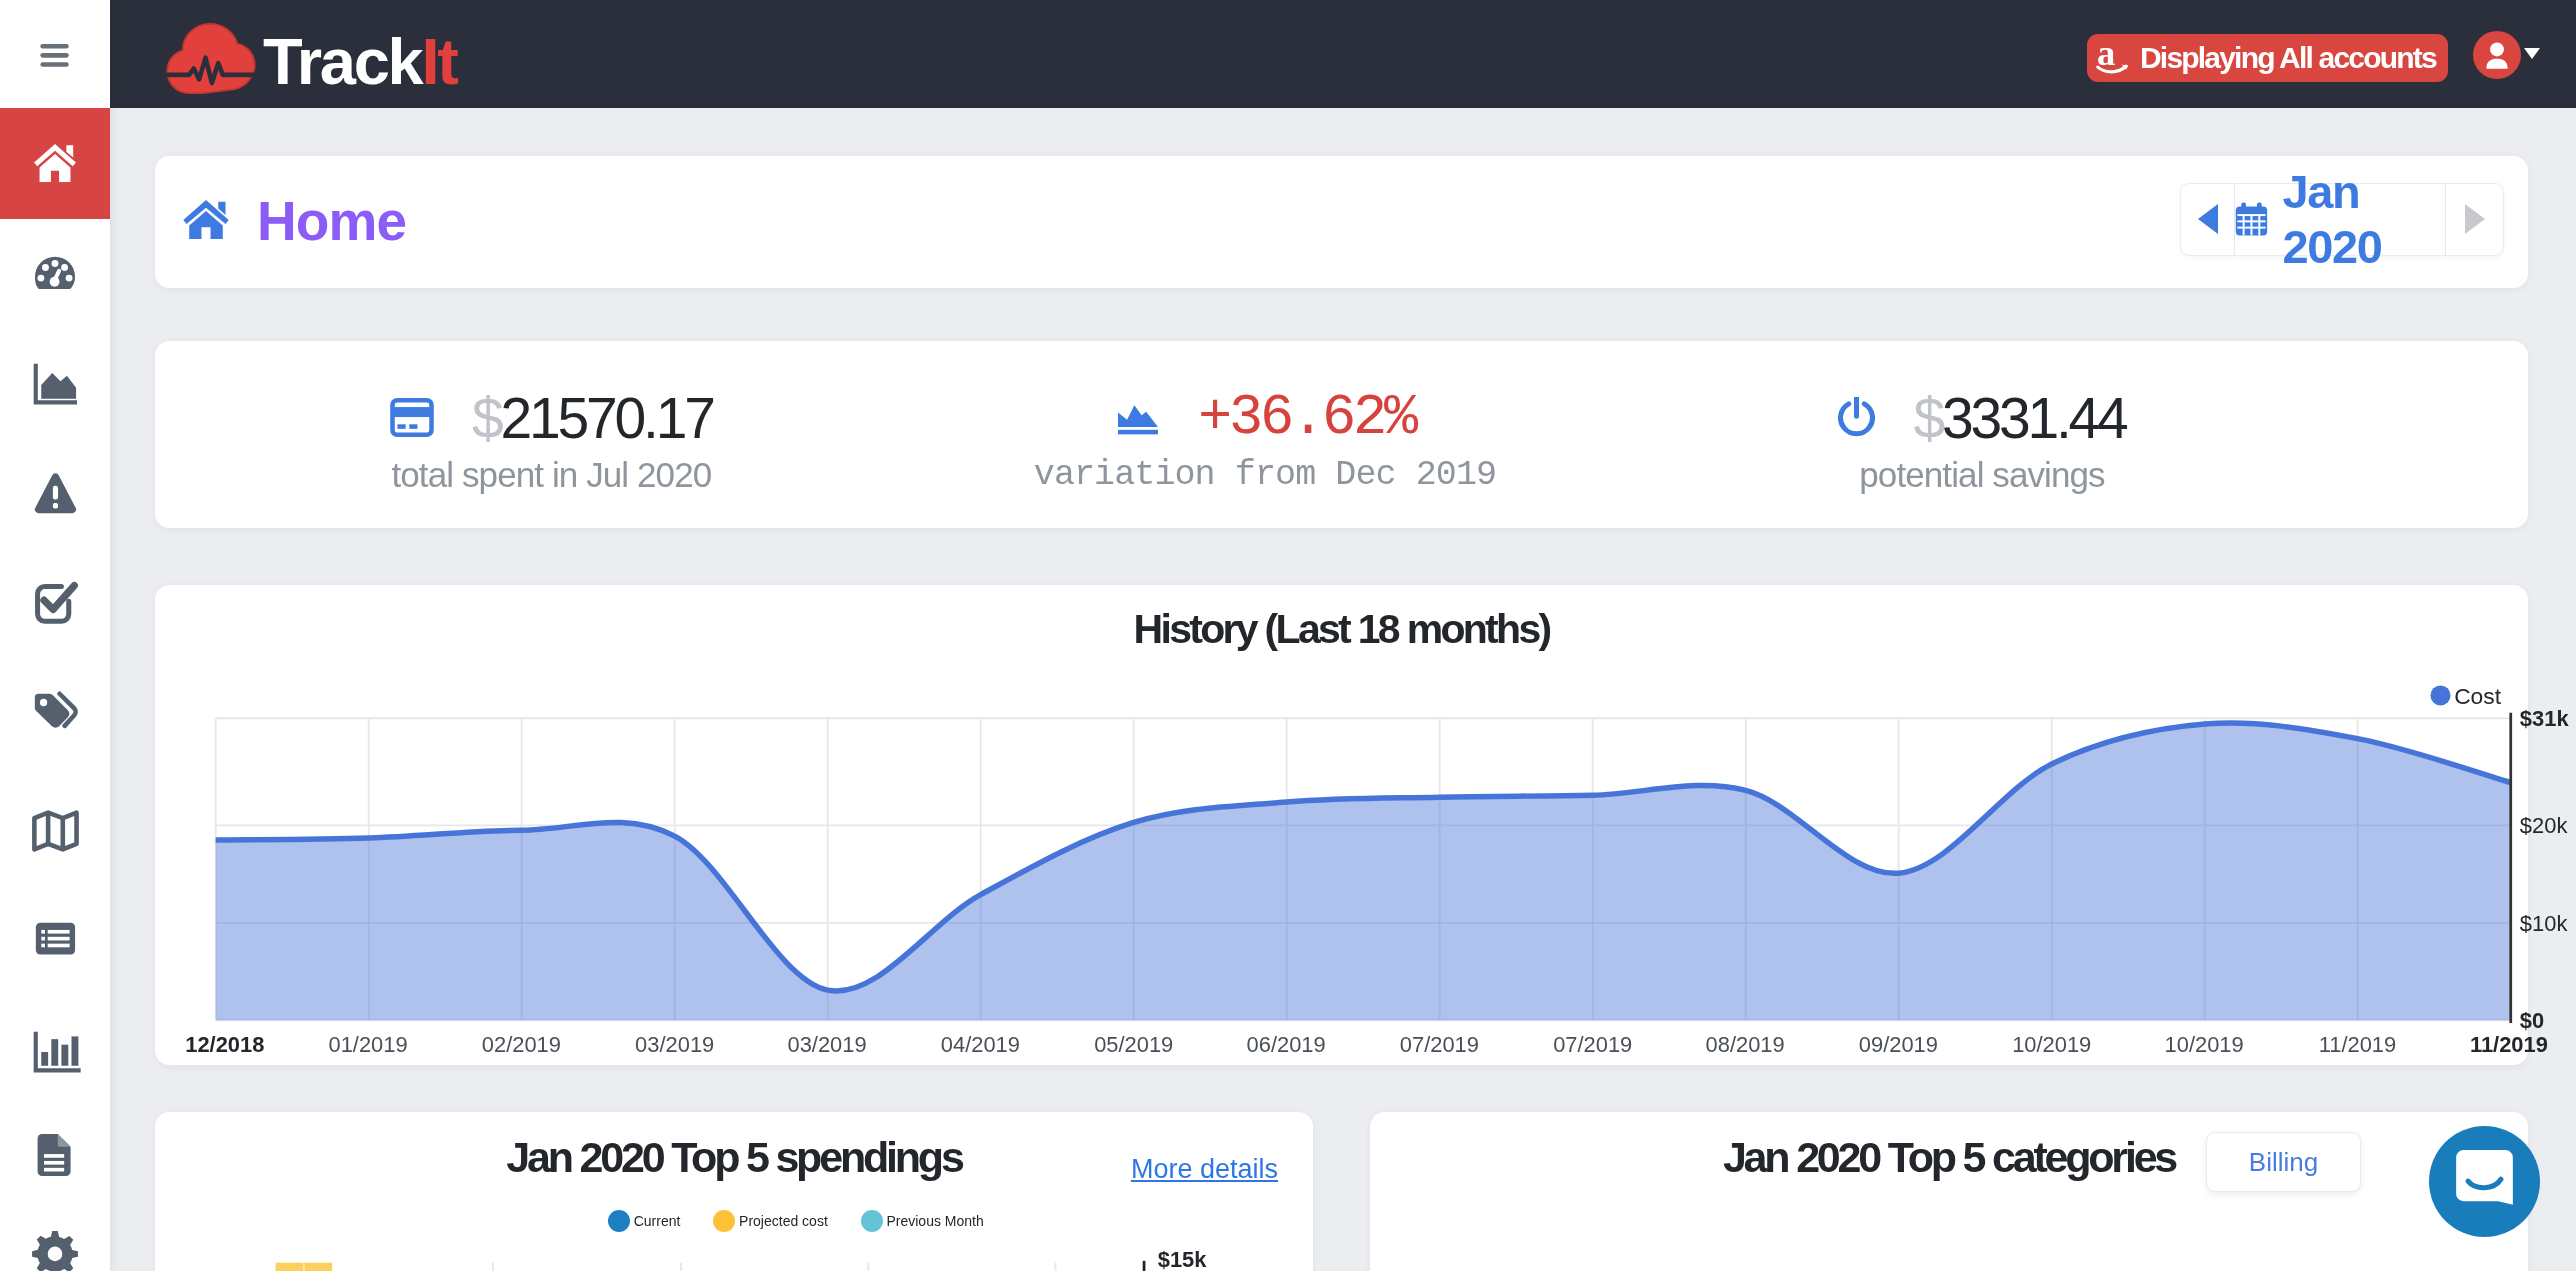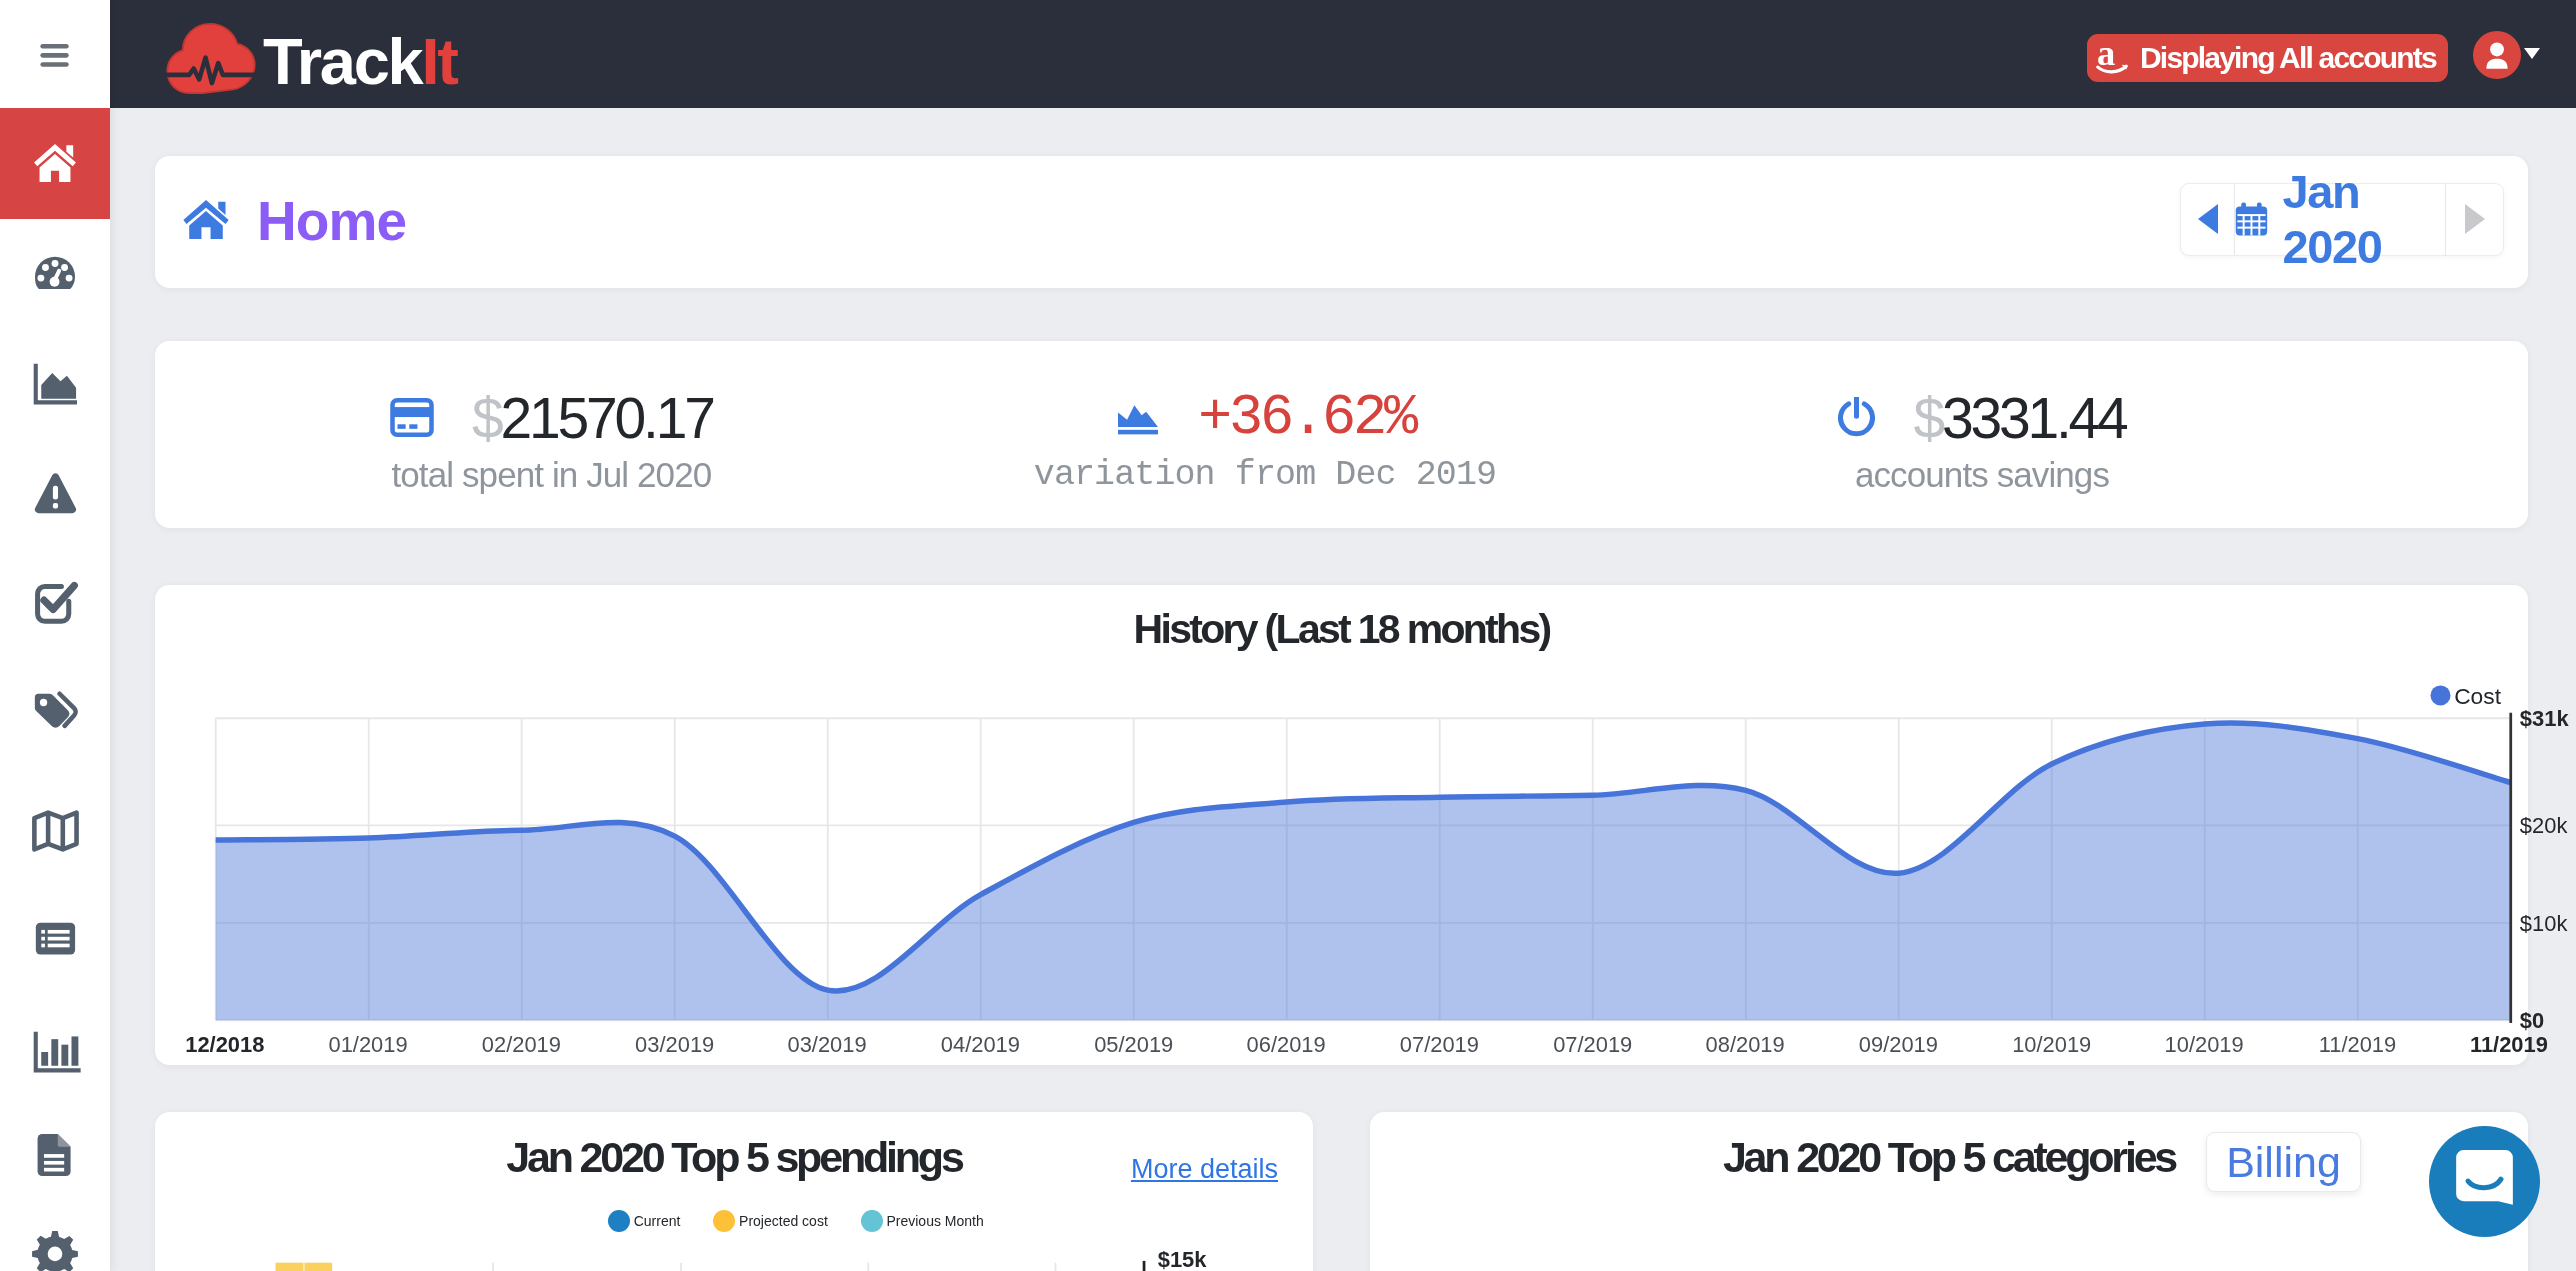--- a/index.html
+++ b/index.html
@@ -28,21 +28,21 @@
 .dbtn.m { width:211px; border-left:none; color:#3e7be0; font-size:47px; font-weight:bold; letter-spacing:-1.4px; }
 .dbtn.r { width:58px; border-left:none; border-radius:0 9px 9px 0; }
 .tri-l { width:0; height:0; border-style:solid; border-width:15.5px 20px 15.5px 0; border-color:transparent #3e7be0 transparent transparent; }
 .tri-r { width:0; height:0; border-style:solid; border-width:15.5px 0 15.5px 20px; border-color:transparent transparent transparent #c9c9cd; }
 .navbtn { position:absolute; left:1977px; top:34px; width:361px; height:48px; background:#d9453f; border-radius:11px; color:#fff; display:flex; align-items:center; font-size:30px; font-weight:bold; letter-spacing:-1.8px; white-space:nowrap; }
 .avatar { position:absolute; left:2363px; top:31px; width:48px; height:48px; border-radius:50%; background:#d9453f; }
 .caret { position:absolute; left:2414px; top:48px; width:0; height:0; border-style:solid; border-width:11px 8.2px 0 8.2px; border-color:#fff transparent transparent transparent; }
 .histtitle { position:absolute; top:21px; width:100%; text-align:center; letter-spacing:-2.7px; font-size:41px; font-weight:bold; color:#23272c; }
 .bottitle { position:absolute; top:21px; width:100%; text-align:center; letter-spacing:-3.2px; font-size:43px; font-weight:bold; color:#23272c; }
 .moredet { position:absolute; right:35px; top:42px; font-size:27px; color:#2e76e5; text-decoration:underline; }
-.billing { font-weight:normal;  position:absolute; right:167px; top:20px; width:155px; height:60px; background:#fff; border:1.8px solid #eaeaee; border-radius:9px; box-shadow:0 2.7px 6.4px rgba(0,0,0,0.07); color:#4a7be0; font-size:43px; display:flex; align-items:center; justify-content:center; }
+.billing { font-weight:normal;  position:absolute; right:167px; top:20px; width:155px; height:60px; background:#fff; border:1.8px solid #eaeaee; border-radius:9px; box-shadow:0 2.7px 6.4px rgba(0,0,0,0.07); color:#4a7be0; font-size:26px; display:flex; align-items:center; justify-content:center; }
 .legend { position:absolute; top:98px; left:453px; display:flex; gap:33px; font-size:14px; color:#23272c; white-space:nowrap; }
 .legend .it { display:flex; align-items:center; gap:3.7px; }
 .dot { width:22px; height:22px; flex:none; border-radius:50%; display:inline-block; }
 .chatfab { position:absolute; left:2429px; top:1126px; width:111px; height:111px; border-radius:50%; background:#187dba; z-index:9; display:flex; align-items:center; justify-content:center; }
 </style>
 </head>
 <body>
 <div class="navbar">
 
   <svg style="position:absolute;left:56px;top:23px;" width="90" height="71" viewBox="0 0 98 78">
@@ -228,21 +228,21 @@
     <div class="statlab">variation from Dec 2019</div>
   </div>
   <div class="stat" style="left:1416px;top:0;">
     <div class="statrow">
       <svg width="37" height="42" viewBox="0 0 40 46" style="margin-right:38px;">
         <path d="M 11.5 7.5 A 17.5 17.5 0 1 0 28.5 7.5" fill="none" stroke="#3e7be0" stroke-width="5.5" stroke-linecap="round"></path>
         <line x1="20" y1="1" x2="20" y2="21" stroke="#3e7be0" stroke-width="5.5" stroke-linecap="round"></line>
       </svg>
       <span class="statnum"><span class="dol">$</span>3331.44</span>
     </div>
-    <div class="statlab">accounts savings</div>
+    <div class="statlab">potential savings</div>
   </div>
 </div>
 
 <div class="card" id="histcard">
   <div class="histtitle">History (Last 18 months)</div>
   <svg style="position:absolute;left:0;top:0;overflow:visible;" width="2421" height="480" viewBox="0 0 2650 526">
     <g stroke="#e7e7ea" stroke-width="2">
       <line x1="65" y1="146" x2="65" y2="477"></line>
         <line x1="232.7" y1="146" x2="232.7" y2="477"></line>
         <line x1="400.3" y1="146" x2="400.3" y2="477"></line>

